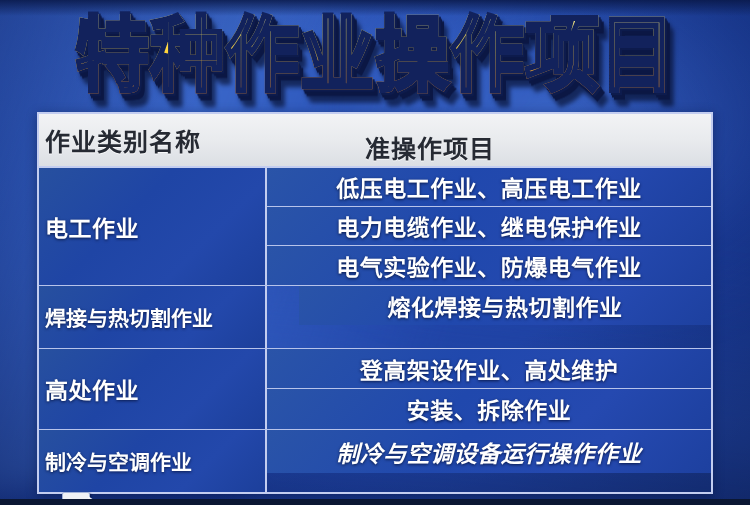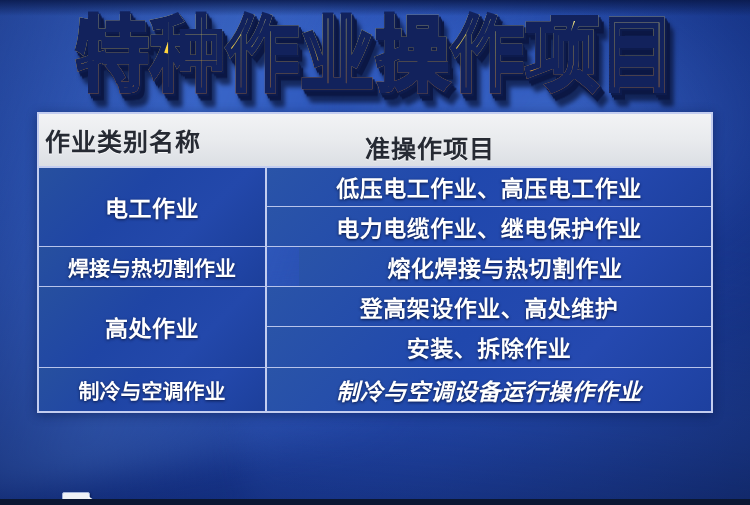--- a/index.html
+++ b/index.html
@@ -140,22 +140,21 @@
     border-bottom: 1.6px solid #b7c3ea;
   }
   .trow:last-child { border-bottom: none; }
 
   .cat-cell {
     width: 228px;
     box-sizing: border-box;
     border-right: 2px solid #c3cdf0;
     display: flex;
     align-items: center;
-    justify-content: center;
-    padding: 4px 6px;
+    padding: 16px 6px;
     background: linear-gradient(135deg, #27509f 0%, #1f45a5 40%, #2348ab 70%, #1c3f9b 100%);
   }
   .cat-label {
     font-size: 23px;
     font-weight: 600;
     color: #ffffff;
     letter-spacing: 0.5px;
     text-shadow: 0 1px 3px rgba(4,12,46,0.75);
     white-space: nowrap;
   }
@@ -249,20 +248,23 @@
       <div class="cat-cell">
         <span class="cat-label">电工作业</span>
       </div>
       <div class="items-cell">
         <div class="item">
           <span class="item-label">低压电工作业、高压电工作业</span>
         </div>
         <div class="item">
           <span class="item-label">电力电缆作业、继电保护作业</span>
         </div>
+        <div class="item">
+          <span class="item-label">电气实验作业、防爆电气作业</span>
+        </div>
       </div>
     </div>
 
     <div class="trow r2">
       <div class="cat-cell">
         <span class="cat-label small">焊接与热切割作业</span>
       </div>
       <div class="items-cell">
         <div class="item">
           <span class="item-label">熔化焊接与热切割作业</span>

